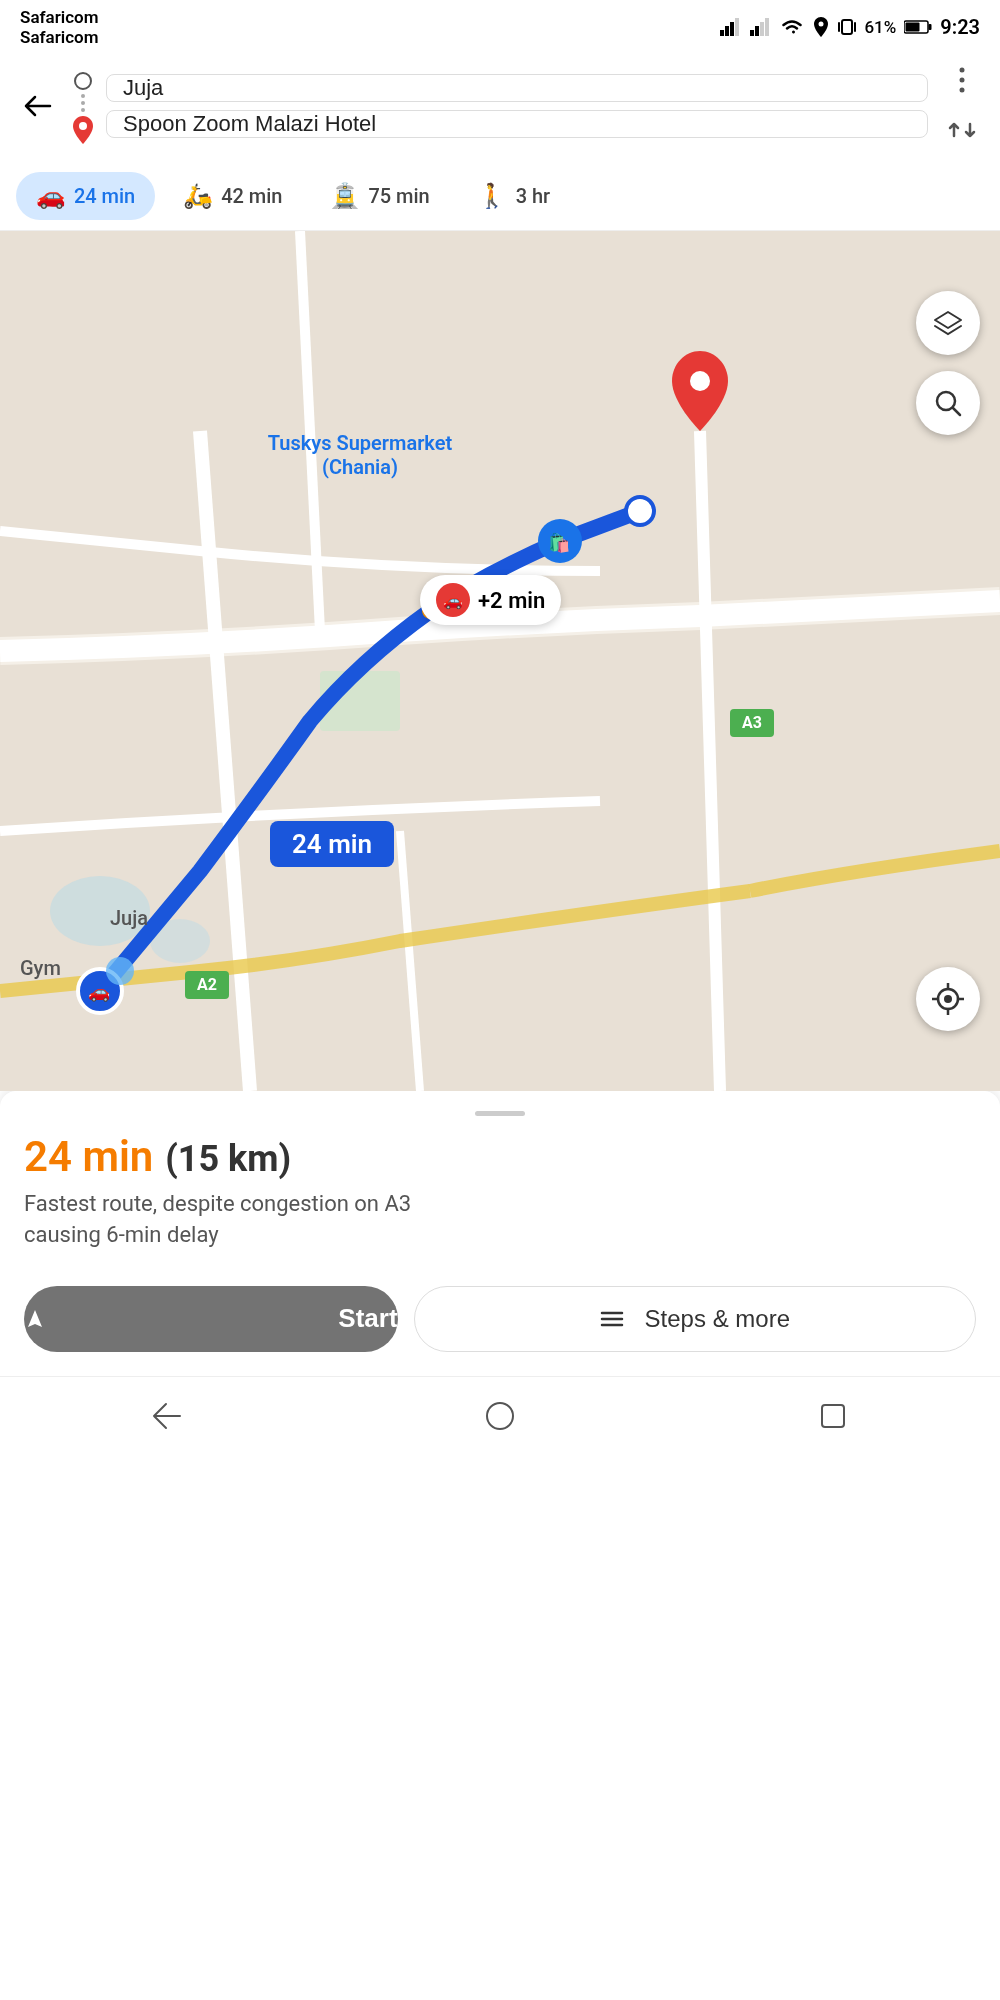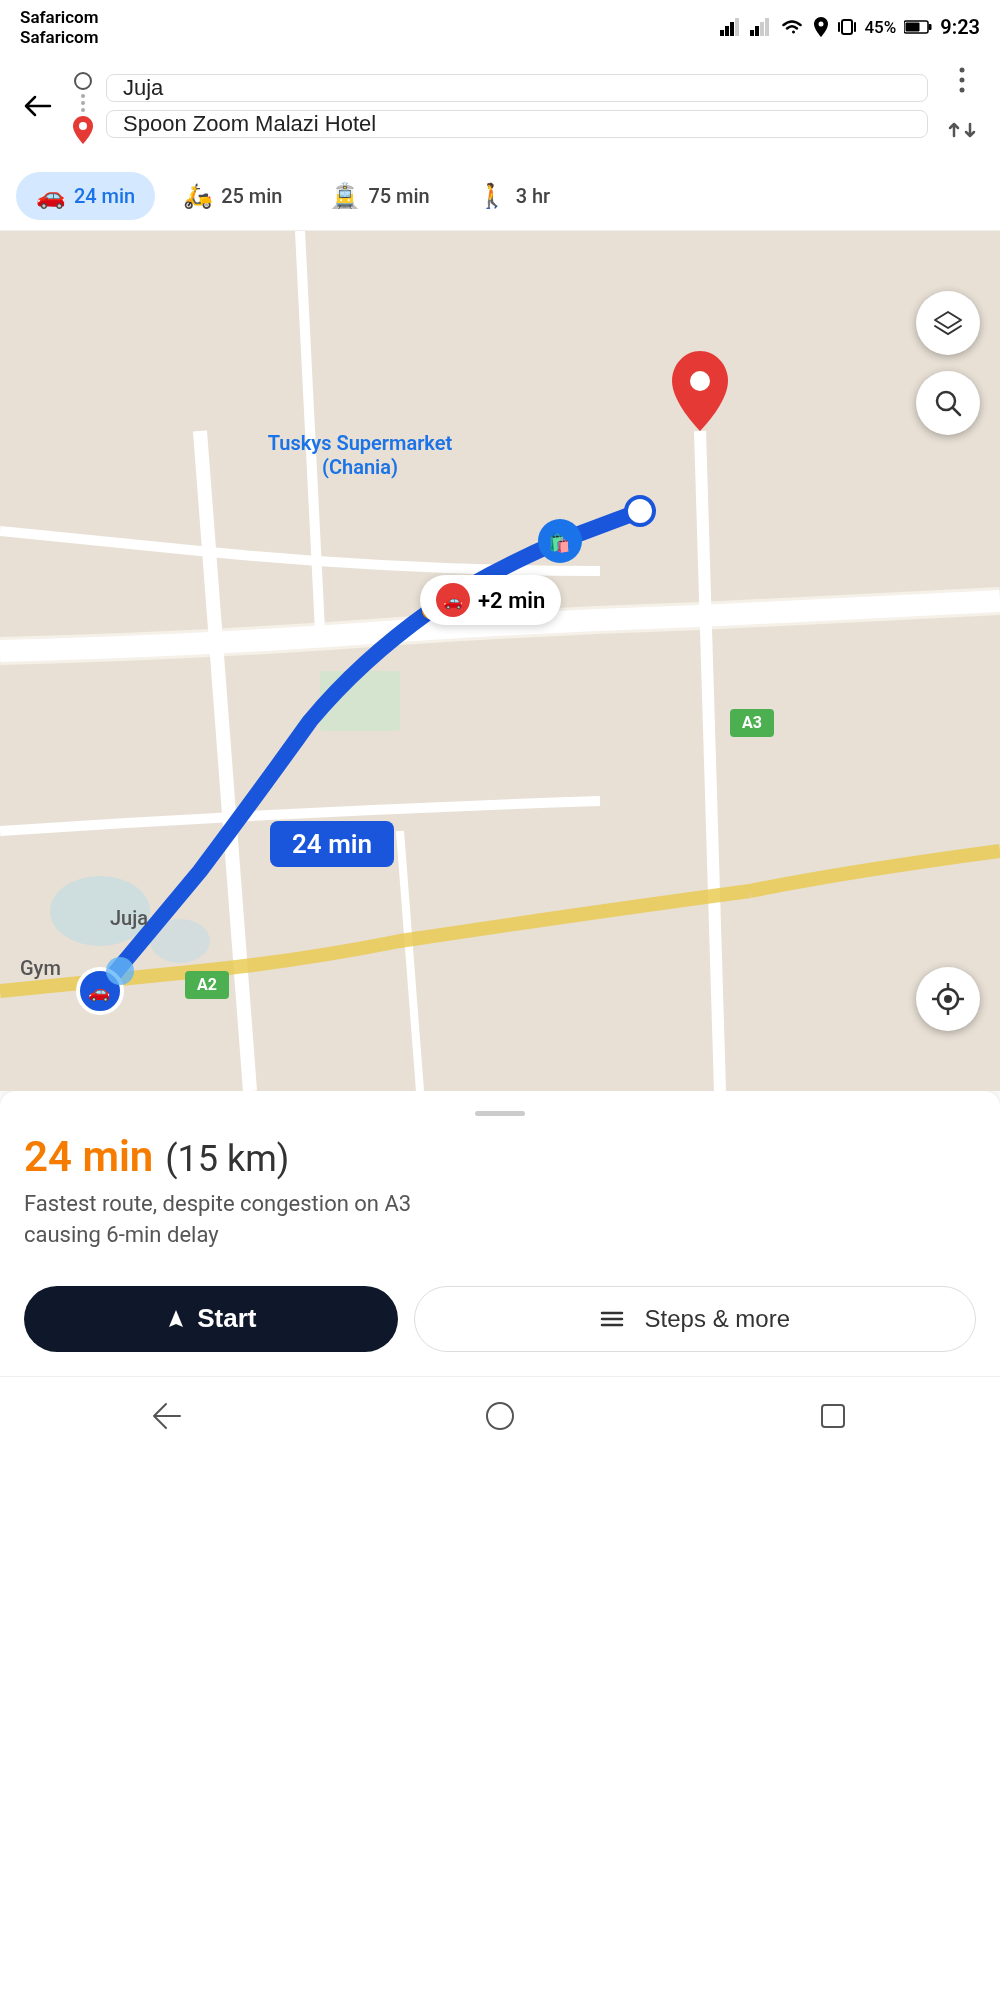--- a/index.html
+++ b/index.html
@@ -234,45 +234,45 @@
       gap: 12px;
       margin-bottom: 8px;
     }
     .time-min {
       font-size: 42px;
       font-weight: 600;
       color: #f57c00;
     }
     .time-km {
       font-size: 36px;
-      font-weight: 400;
+      font-weight: 700;
       color: #333;
     }
     .route-desc {
       font-size: 22px;
       color: #555;
       margin-bottom: 35px;
       line-height: 1.4;
     }
     .action-buttons {
       display: flex;
       gap: 16px;
     }
     .btn-start {
       flex: 1;
       height: 66px;
-      background: #0f172a;
+      background: #737373;
       color: #fff;
       border: none;
       border-radius: 33px;
       font-size: 26px;
       font-weight: 600;
       display: flex;
       align-items: center;
-      justify-content: center;
+      justify-content: space-between;
       gap: 10px;
       cursor: pointer;
     }
     .btn-steps {
       flex: 1.5;
       height: 66px;
       background: #fff;
       color: #333;
       border: 1.5px solid #ddd;
       border-radius: 33px;
@@ -335,21 +335,21 @@
     <svg width="18" height="20" viewBox="0 0 18 20">
       <path d="M9 0 C5.13 0 2 3.13 2 7 c0 5.25 7 13 7 13 s7-7.75 7-13 C16 3.13 12.87 0 9 0Z" fill="#000"></path>
       <circle cx="9" cy="7" r="2.5" fill="#fff"></circle>
     </svg>
 
     <svg width="18" height="20" viewBox="0 0 18 20">
       <rect x="4" y="3" width="10" height="14" rx="2" fill="none" stroke="#000" stroke-width="2"></rect>
       <line x1="1" y1="6" x2="1" y2="14" stroke="#000" stroke-width="2" stroke-linecap="round"></line>
       <line x1="17" y1="6" x2="17" y2="14" stroke="#000" stroke-width="2" stroke-linecap="round"></line>
     </svg>
-    <span style="font-size:17px;font-weight:500;">45%</span>
+    <span style="font-size:17px;font-weight:500;">61%</span>
 
     <svg width="28" height="16" viewBox="0 0 28 16">
       <rect x="0" y="2" width="24" height="12" rx="2" fill="none" stroke="#000" stroke-width="1.5"></rect>
       <rect x="1.5" y="3.5" width="14" height="9" rx="1" fill="#000"></rect>
       <rect x="24.5" y="5" width="3" height="6" rx="1" fill="#000"></rect>
     </svg>
     <span style="font-size:20px;font-weight:600;">9:23</span>
   </div>
 </div>
 
@@ -398,21 +398,21 @@
   </div>
 </div>
 
 <div class="transport-bar">
   <div class="transport-mode active">
     <span class="transport-icon">🚗</span>
     <span>24 min</span>
   </div>
   <div class="transport-mode inactive">
     <span class="transport-icon">🛵</span>
-    <span>25 min</span>
+    <span>42 min</span>
   </div>
   <div class="transport-mode inactive">
     <span class="transport-icon">🚊</span>
     <span>75 min</span>
   </div>
   <div class="transport-mode inactive">
     <span class="transport-icon">🚶</span>
     <span>3 hr</span>
   </div>
 </div>

